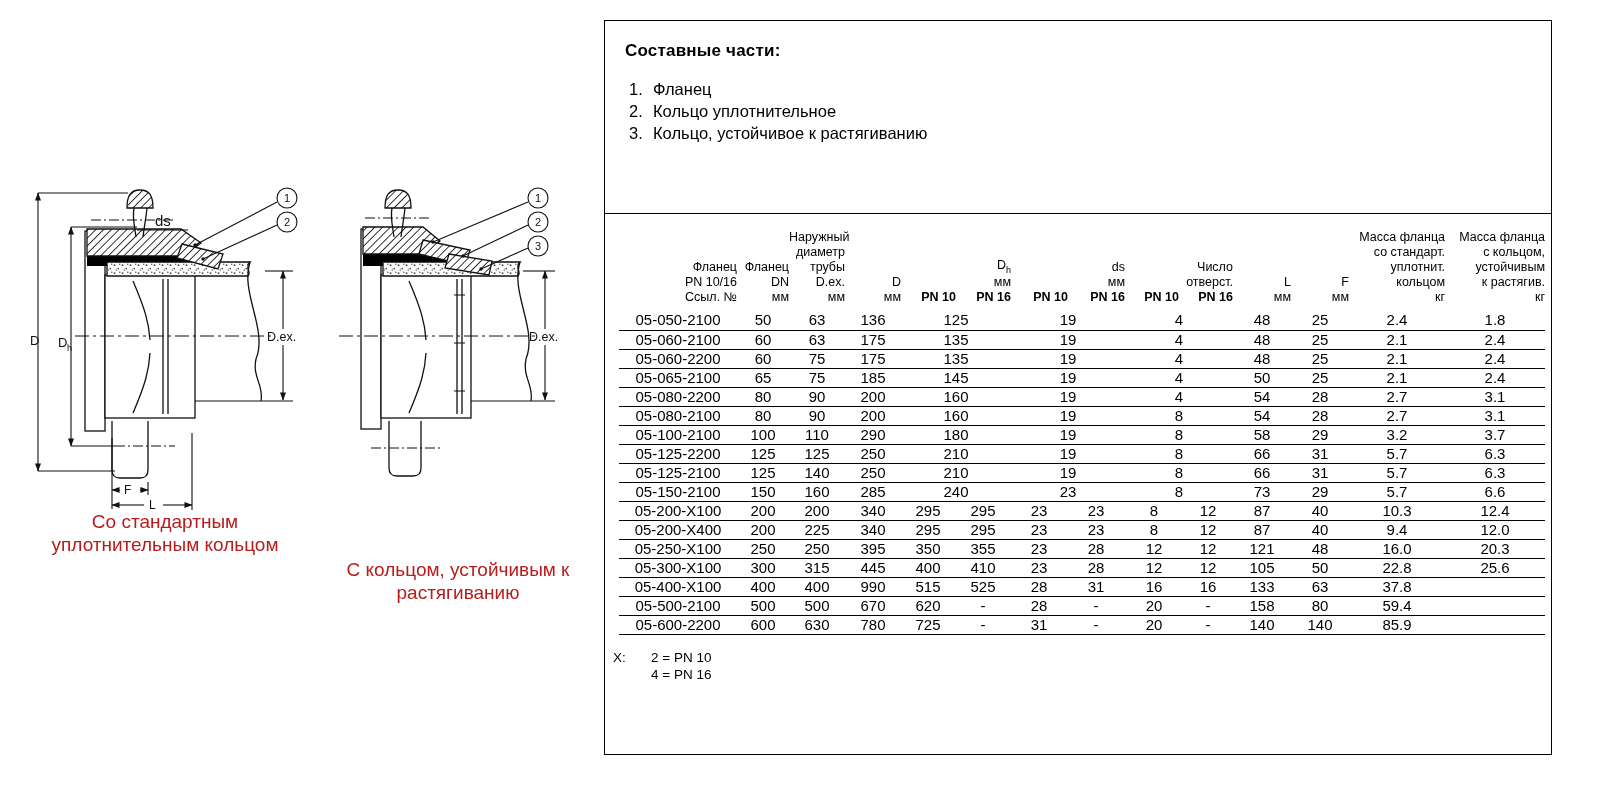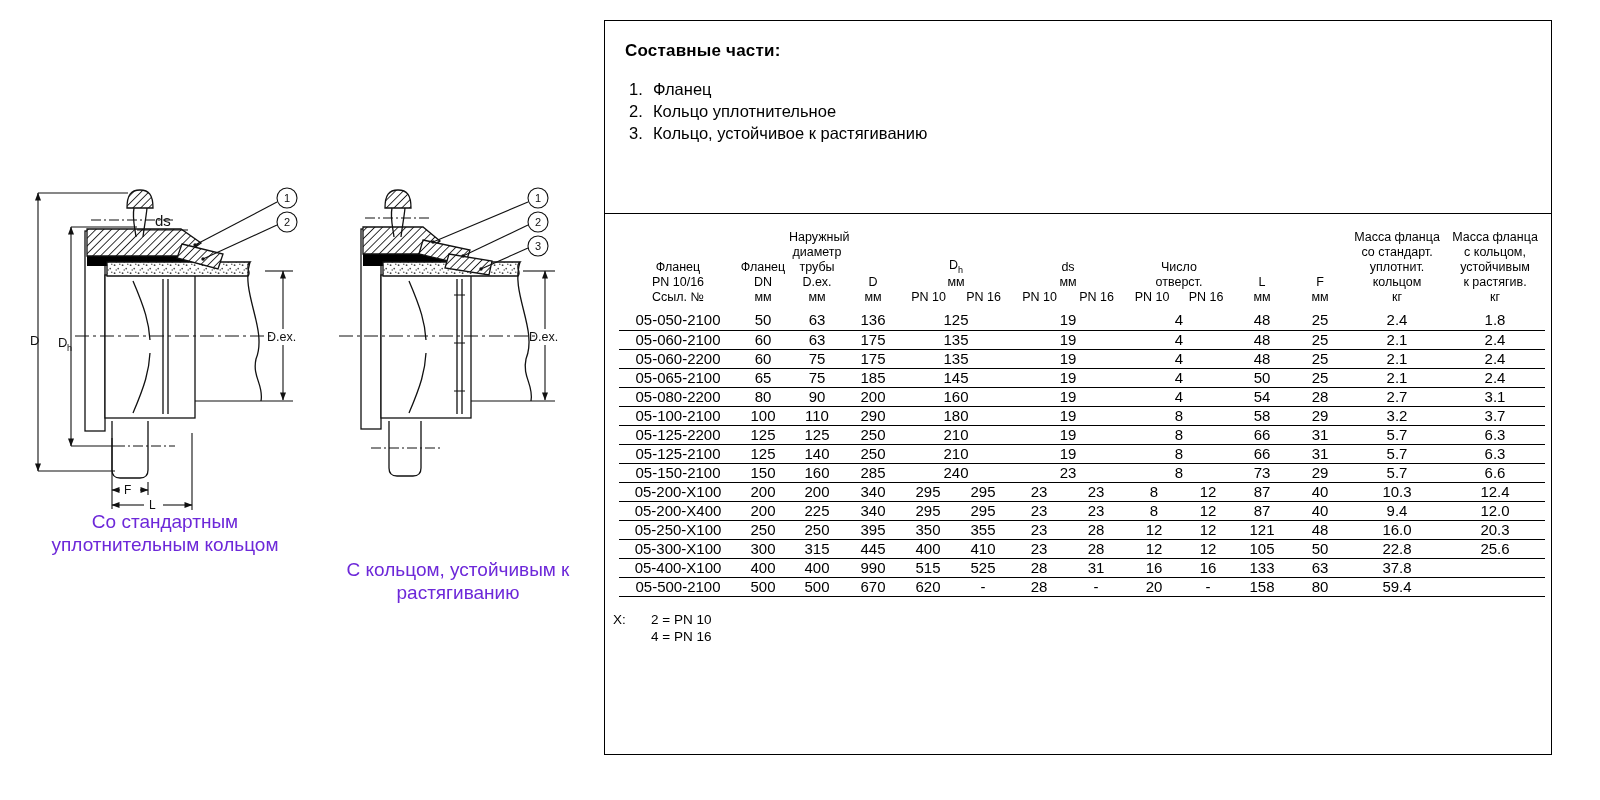--- a/index.html
+++ b/index.html
@@ -7,21 +7,21 @@
   #app {
     position:relative; width:1600px; height:800px; background:#ffffff;
     font-family:"Liberation Sans", sans-serif; color:#000; overflow:hidden;
   }
   
   .drawing { position:absolute; top:183px; }
   #drawing-left  { left:25px;  width:290px; height:335px; }
   #drawing-right { left:325px; width:262px; height:335px; }
   .fig-caption {
     position:absolute; top:510px; width:250px; text-align:center;
-    font-size:19px; line-height:1.22; color:#6d28d9;
+    font-size:19px; line-height:1.22; color:#b91c1c;
   }
   #caption-left  { left:40px; }
   #caption-right { left:333px;margin-top:48px; }
   svg text { font-family:"Liberation Sans", sans-serif; fill:#111; }
 
   
   .panel { position:absolute; left:604px; width:948px; border:1.5px solid #000; background:#fff; }
   #components-box { top:20px; height:234px; }
   #table-box { top:213px; height:542px; }
 
@@ -34,23 +34,23 @@
 
   
   table#spec-table {
     border-collapse:collapse; table-layout:fixed; width:926px;
     margin:2px 0 0 14px;
   }
   #spec-table th {
     font-weight:normal; font-size:12.5px; line-height:1.2;
     vertical-align:bottom; text-align:center; padding:14px 0 6px; height:88px;
   }
-  .hdr { white-space:pre-line; }
+  .hdr { white-space:pre-line;text-align:right; }
   .pn-row { display:flex; }
-  .pn-row span { flex:1 1 50%; text-align:center; }
+  .pn-row span { flex:1 1 50%; text-align:right;font-weight:bold; }
   #spec-table td {
     border-bottom:1.5px solid #000; text-align:center;
     font-size:15px; height:19px; padding:0 0 1px; overflow:hidden;
   }
   sub { font-size:9px; }
 
   .footnote { display:flex; font-size:13.5px; margin:14px 0 0 8px; line-height:17px; }
   .footnote .fn-prefix { width:38px; }
 </style>
 </head>
@@ -378,20 +378,33 @@
             <td>200</td>
             <td colspan="2">160</td>
             <td colspan="2">19</td>
             <td colspan="2">4</td>
             <td>54</td>
             <td>28</td>
             <td>2.7</td>
             <td>3.1</td>
           </tr>
           <tr>
+            <td>05-080-2100</td>
+            <td>80</td>
+            <td>90</td>
+            <td>200</td>
+            <td colspan="2">160</td>
+            <td colspan="2">19</td>
+            <td colspan="2">8</td>
+            <td>54</td>
+            <td>28</td>
+            <td>2.7</td>
+            <td>3.1</td>
+          </tr>
+          <tr>
             <td>05-100-2100</td>
             <td>100</td>
             <td>110</td>
             <td>290</td>
             <td colspan="2">180</td>
             <td colspan="2">19</td>
             <td colspan="2">8</td>
             <td>58</td>
             <td>29</td>
             <td>3.2</td>
@@ -525,20 +538,36 @@
             <td>-</td>
             <td>28</td>
             <td>-</td>
             <td>20</td>
             <td>-</td>
             <td>158</td>
             <td>80</td>
             <td>59.4</td>
             <td></td>
           </tr>
+          <tr>
+            <td>05-600-2200</td>
+            <td>600</td>
+            <td>630</td>
+            <td>780</td>
+            <td>725</td>
+            <td>-</td>
+            <td>31</td>
+            <td>-</td>
+            <td>20</td>
+            <td>-</td>
+            <td>140</td>
+            <td>140</td>
+            <td>85.9</td>
+            <td></td>
+          </tr>
         </tbody>
     </table>
 
     <div class="footnote">
       <span class="fn-prefix">X:</span>
       <span>
         <div>2 = PN 10</div>
         <div>4 = PN 16</div>
       </span>
     </div>

